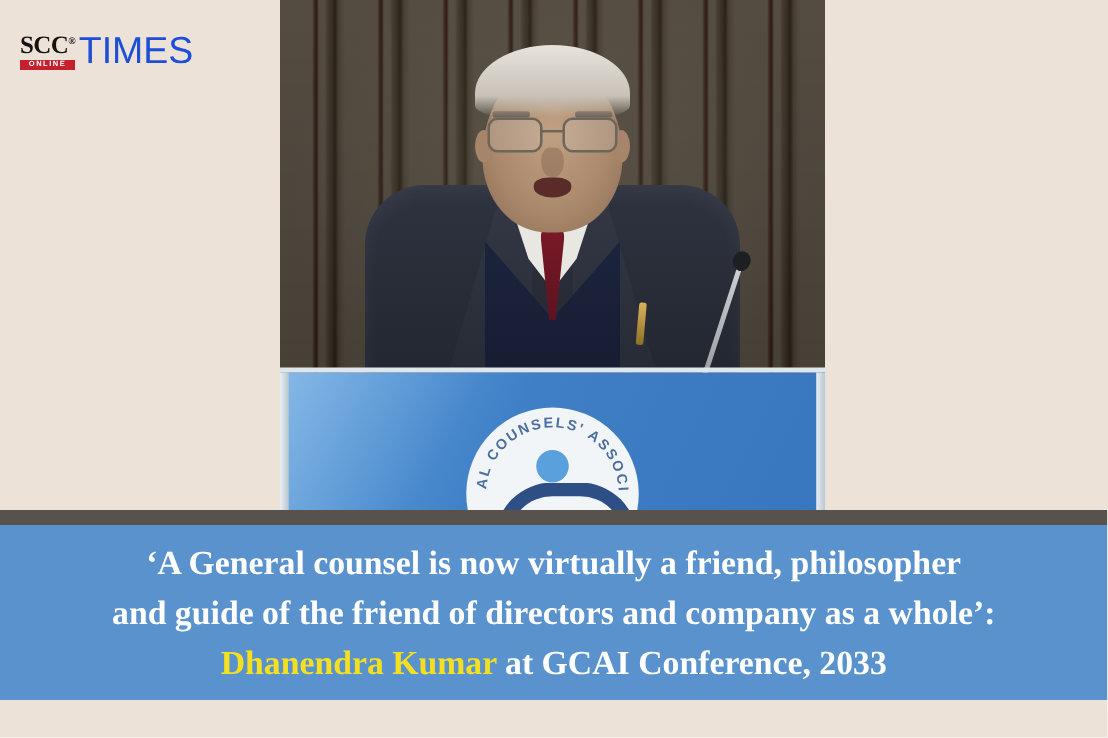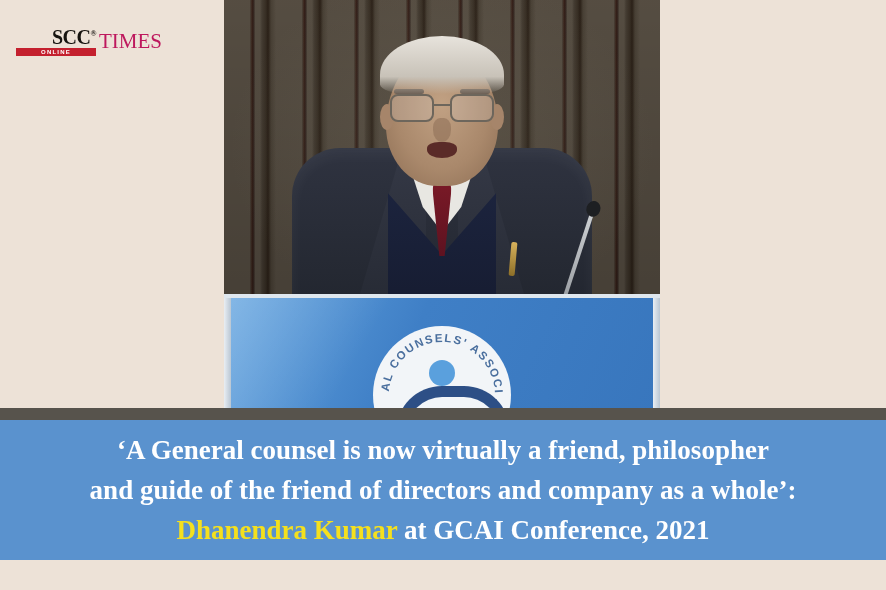--- a/index.html
+++ b/index.html
@@ -34,43 +34,42 @@
     margin-right: 3px;
   }
   .brand-scc {
     font-family: "Liberation Serif", serif;
     font-weight: bold;
     font-size: 20px;
     letter-spacing: -0.5px;
     color: #16130f;
     line-height: 19px;
     text-align: center;
-    margin-left: 36px;
   }
   .brand-scc sup {
     font-size: 8px;
     vertical-align: super;
   }
   .brand-online {
     background: #c4202e;
     color: #ffffff;
     font-family: "Liberation Sans", sans-serif;
     font-weight: bold;
     font-size: 6px;
     letter-spacing: 1.2px;
     text-align: center;
     line-height: 8px;
     height: 8px;
     margin-top: 1px;
     padding: 0 1px;
   }
   .brand-times {
-    font-family: Liberation Serif, serif;
-    font-size: 21px;
-    color: #be185d;
+    font-family: Liberation Sans, sans-serif;
+    font-size: 30px;
+    color: #1d4ed8;
     line-height: 30px;
     letter-spacing: 0px;
   }
 
   
   .photo {
     position: absolute;
     left: 224px;
     top: 0;
     width: 436px;
@@ -479,17 +478,17 @@
         </div>
       </div>
     </div>
   </div>
 
   <div class="band-dark"></div>
 
   <div class="caption-bar">
     <div class="caption-line">‘A General counsel is now virtually a friend, philosopher</div>
     <div class="caption-line">and guide of the friend of directors and company as a whole’:</div>
-    <div class="caption-line"><span class="highlight">Dhanendra Kumar</span><span> at GCAI Conference, 2021</span></div>
+    <div class="caption-line"><span class="highlight">Dhanendra Kumar</span><span> at GCAI Conference, 2033</span></div>
   </div>
 
   <div class="footer-strip"></div>
 </div>
 
 </body></html>

